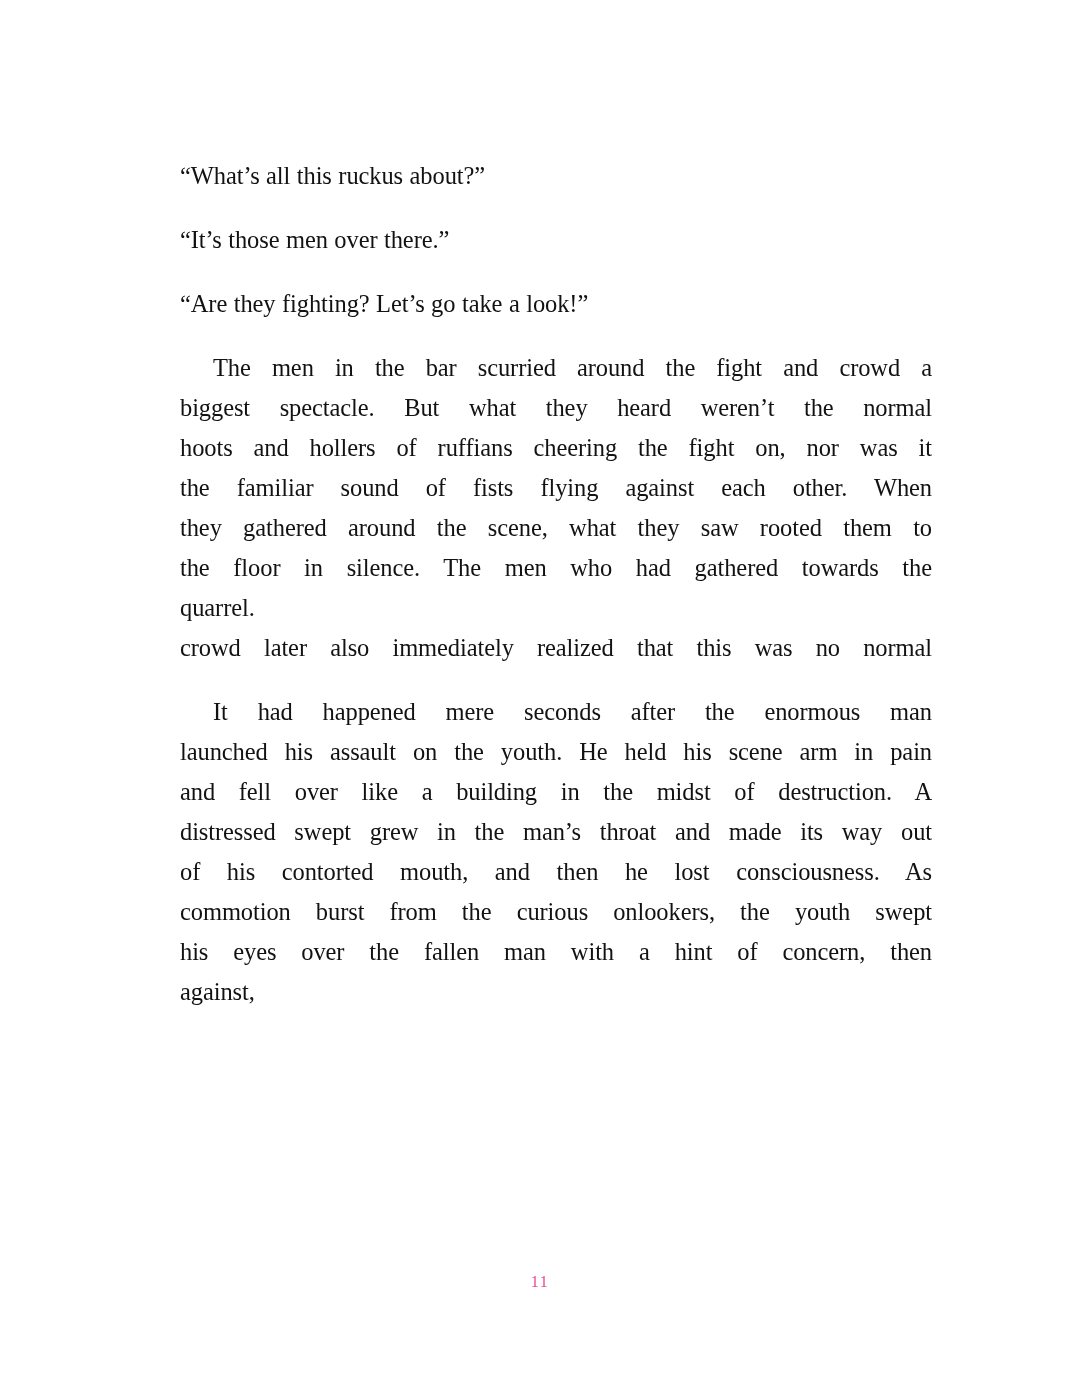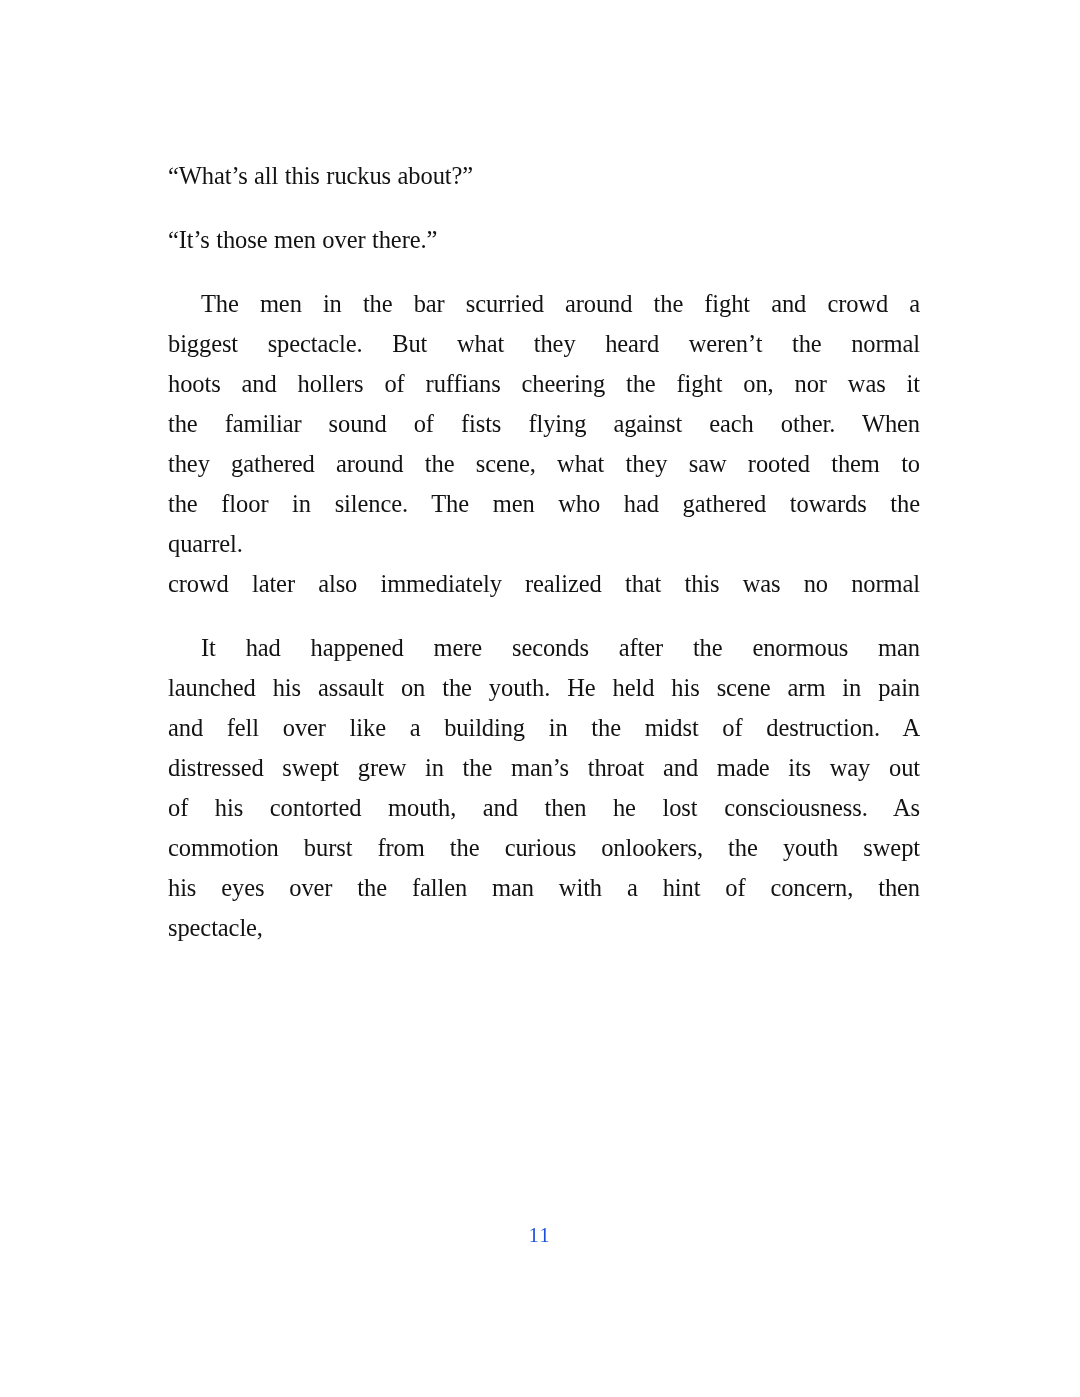--- a/index.html
+++ b/index.html
@@ -7,74 +7,77 @@
     width: 1080px;
     height: 1397px;
     background: #ffffff;
     position: relative;
     font-family: "Liberation Serif", serif;
     color: #121212;
     overflow: hidden;
   }
   .text-column {
     position: absolute;
-    left: 168px;
+    left: 180px;
     top: 156px;
     width: 752px;
     font-family: Liberation Serif, serif;
   }
   .block { margin: 0 0 24px 0; }
   .line {
     font-size: 24.5px;
     line-height: 40px;
     letter-spacing: -0.1px;
     word-spacing: 0.5px;
   }
   .line.jfy {
     text-align: justify;
     text-align-last: justify;
   }
   .line.single { white-space: nowrap; }
   .line.first { padding-left: 33px; }
   .page-number {
     position: absolute;
-    top: 1224px;
+    top: 1273px;
     left: 0;
     width: 100%;
     text-align: center;
-    font-size: 20px;
+    font-size: 16px;
     letter-spacing: 1.5px;
-    color: #1d4ed8;
+    color: #ec4899;
   }
 </style>
 </head>
 <body>
 
 <div class="text-column">
     <div class="block">
       <div class="line single">“What’s all this ruckus about?”</div>
     </div>
     <div class="block">
       <div class="line single">“It’s those men over there.”</div>
+    </div>
+    <div class="block">
+      <div class="line single">“Are they fighting? Let’s go take a look!”</div>
     </div>
     <div class="block">
       <div class="line jfy first">The men in the bar scurried around the fight and crowd a</div>
       <div class="line jfy">biggest spectacle. But what they heard weren’t the normal</div>
       <div class="line jfy">hoots and hollers of ruffians cheering the fight on, nor was it</div>
       <div class="line jfy">the familiar sound of fists flying against each other. When</div>
       <div class="line jfy">they gathered around the scene, what they saw rooted them to</div>
       <div class="line jfy">the floor in silence. The men who had gathered towards the</div>
       <div class="line single">quarrel.</div>
       <div class="line jfy">crowd later also immediately realized that this was no normal</div>
     </div>
     <div class="block">
       <div class="line jfy first">It had happened mere seconds after the enormous man</div>
       <div class="line jfy">launched his assault on the youth. He held his scene arm in pain</div>
       <div class="line jfy">and fell over like a building in the midst of destruction. A</div>
       <div class="line jfy">distressed swept grew in the man’s throat and made its way out</div>
       <div class="line jfy">of his contorted mouth, and then he lost consciousness. As</div>
       <div class="line jfy">commotion burst from the curious onlookers, the youth swept</div>
       <div class="line jfy">his eyes over the fallen man with a hint of concern, then</div>
-      <div class="line single">spectacle,</div>
+      <div class="line single">against,</div>
     </div>
   </div>
 
 <div class="page-number">11</div>
 
 </body></html>

